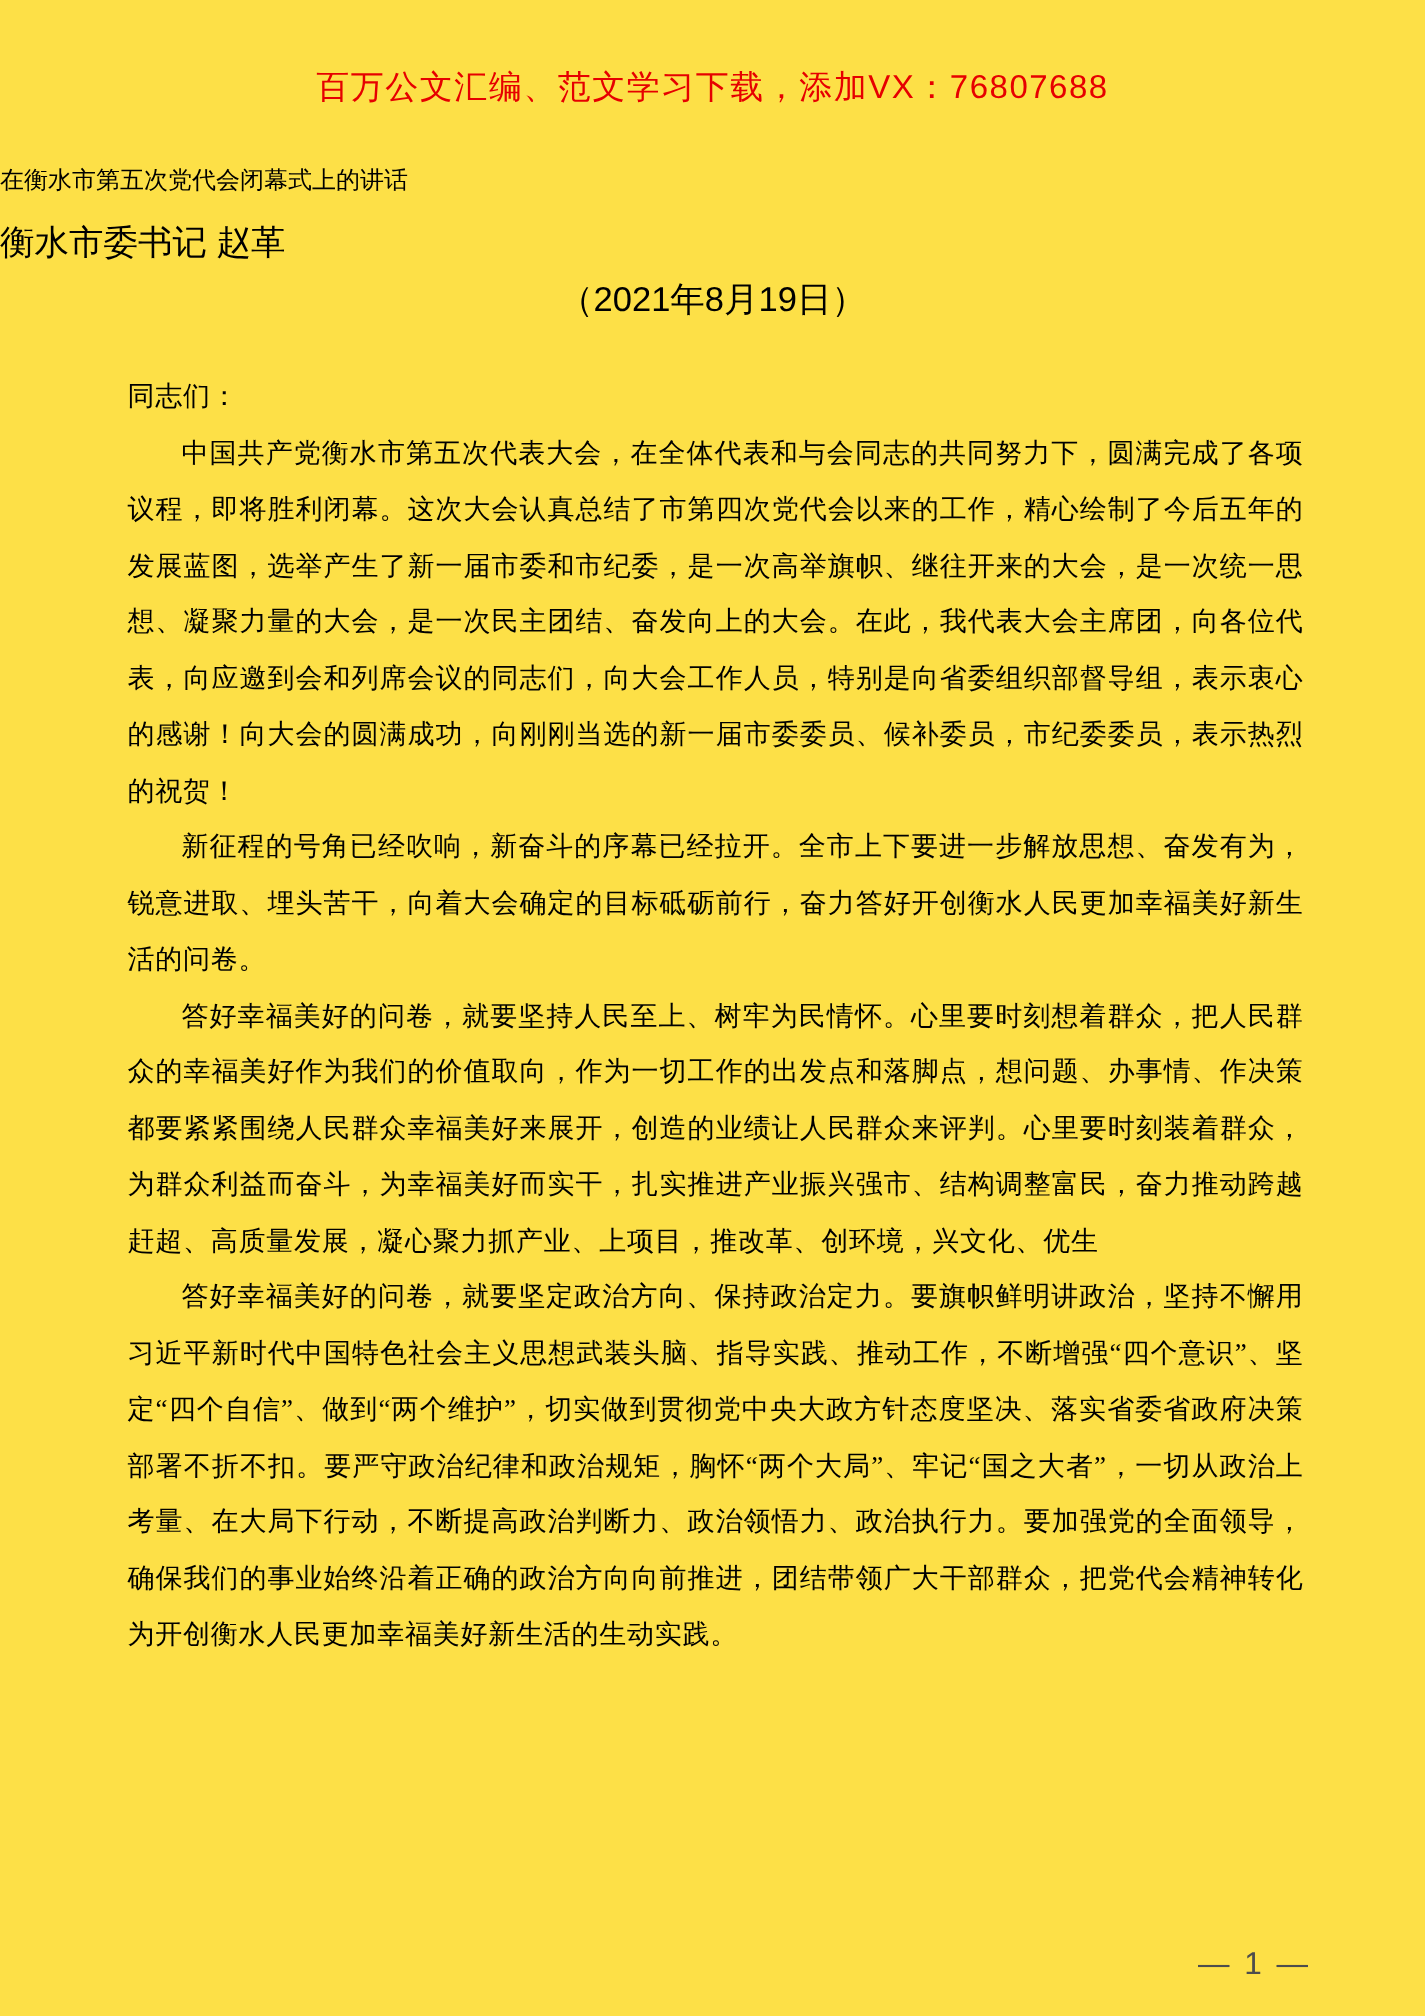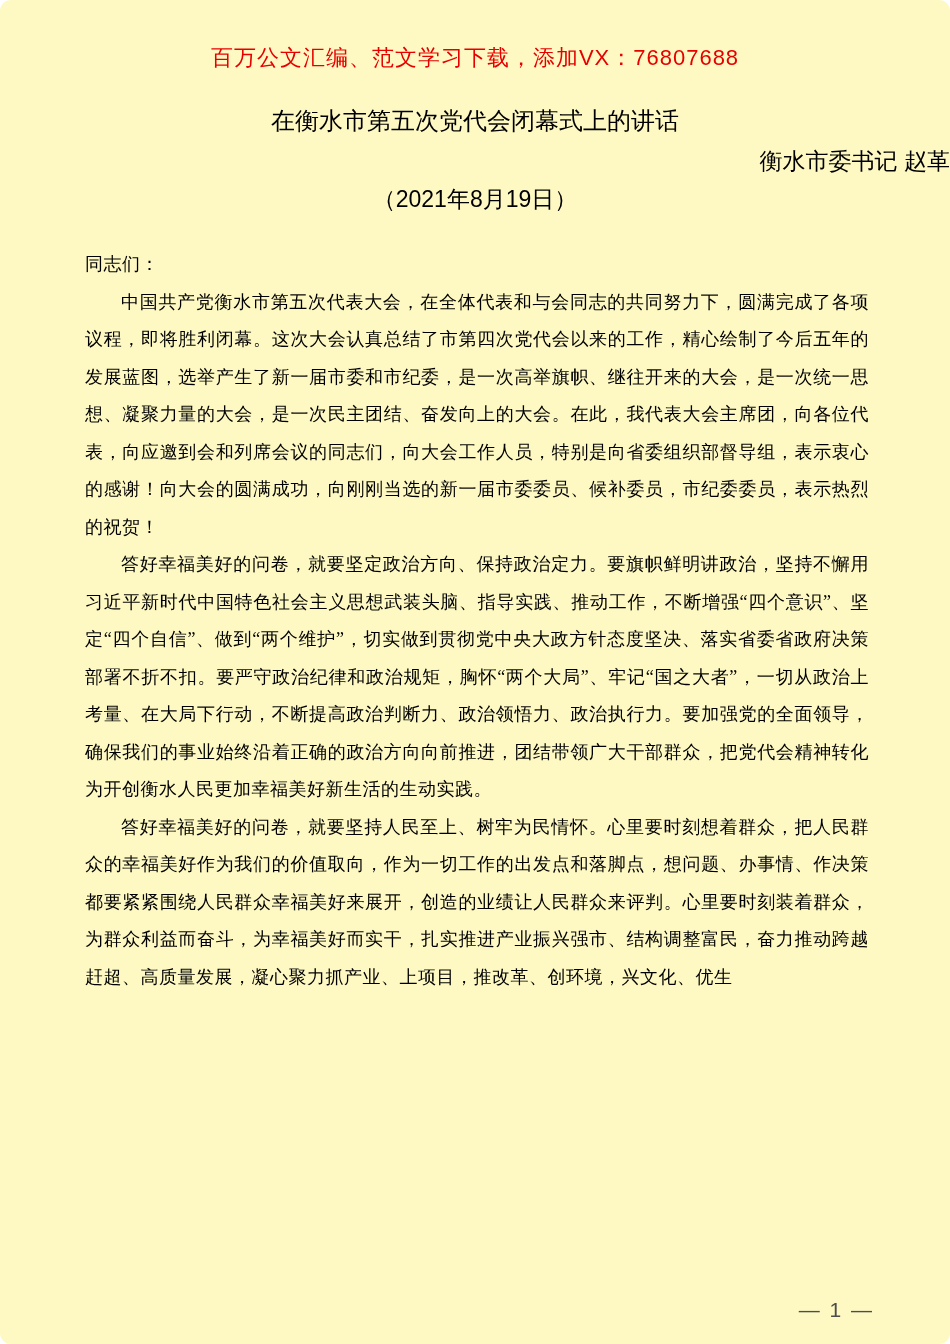--- a/index.html
+++ b/index.html
@@ -17,29 +17,28 @@
   .watermark {
     padding-top: 44px;
     text-align: center;
     font-size: 22px;
     line-height: 28px;
     letter-spacing: 1px;
     color: #e60000;
   }
   .doc-title {
     margin-top: 34px;
-    text-align: center;
-    font-size: 24px;
+    font-size: 16px;
     line-height: 30px;
     font-weight: 500;
     color: #000000;
   }
   .doc-author {
     margin-top: 10px;
-    text-align: right;
+    text-align: left;
     font-size: 23px;
     line-height: 30px;
   }
   .doc-date {
     margin-top: 8px;
     text-align: center;
     font-size: 23px;
     line-height: 30px;
   }
   .doc-body {
@@ -58,32 +57,33 @@
     right: 76px;
     bottom: 22px;
     font-size: 21px;
     letter-spacing: 2px;
     color: #4d4d4d;
   }
 </style>
 </head>
 <body>
 
-<div class="page" style="background: #fef9c3; border-radius: 11px;">
+<div class="page" style="background: #fde047;">
 
   <div class="watermark" style="color: rgb(230, 0, 0);">百万公文汇编、范文学习下载，添加VX：76807688</div>
 
   <div class="doc-title">在衡水市第五次党代会闭幕式上的讲话</div>
 
   <div class="doc-author">衡水市委书记 赵革</div>
 
   <div class="doc-date">（2021年8月19日）</div>
 
   <div class="doc-body">
     <p class="salutation">同志们：</p>
     <p class="para">中国共产党衡水市第五次代表大会，在全体代表和与会同志的共同努力下，圆满完成了各项议程，即将胜利闭幕。这次大会认真总结了市第四次党代会以来的工作，精心绘制了今后五年的发展蓝图，选举产生了新一届市委和市纪委，是一次高举旗帜、继往开来的大会，是一次统一思想、凝聚力量的大会，是一次民主团结、奋发向上的大会。在此，我代表大会主席团，向各位代表，向应邀到会和列席会议的同志们，向大会工作人员，特别是向省委组织部督导组，表示衷心的感谢！向大会的圆满成功，向刚刚当选的新一届市委委员、候补委员，市纪委委员，表示热烈的祝贺！</p>
+    <p class="para">新征程的号角已经吹响，新奋斗的序幕已经拉开。全市上下要进一步解放思想、奋发有为，锐意进取、埋头苦干，向着大会确定的目标砥砺前行，奋力答好开创衡水人民更加幸福美好新生活的问卷。</p>
+    <p class="para">答好幸福美好的问卷，就要坚持人民至上、树牢为民情怀。心里要时刻想着群众，把人民群众的幸福美好作为我们的价值取向，作为一切工作的出发点和落脚点，想问题、办事情、作决策都要紧紧围绕人民群众幸福美好来展开，创造的业绩让人民群众来评判。心里要时刻装着群众，为群众利益而奋斗，为幸福美好而实干，扎实推进产业振兴强市、结构调整富民，奋力推动跨越赶超、高质量发展，凝心聚力抓产业、上项目，推改革、创环境，兴文化、优生</p>
     <p class="para">答好幸福美好的问卷，就要坚定政治方向、保持政治定力。要旗帜鲜明讲政治，坚持不懈用习近平新时代中国特色社会主义思想武装头脑、指导实践、推动工作，不断增强“四个意识”、坚定“四个自信”、做到“两个维护”，切实做到贯彻党中央大政方针态度坚决、落实省委省政府决策部署不折不扣。要严守政治纪律和政治规矩，胸怀“两个大局”、牢记“国之大者”，一切从政治上考量、在大局下行动，不断提高政治判断力、政治领悟力、政治执行力。要加强党的全面领导，确保我们的事业始终沿着正确的政治方向向前推进，团结带领广大干部群众，把党代会精神转化为开创衡水人民更加幸福美好新生活的生动实践。</p>
-    <p class="para">答好幸福美好的问卷，就要坚持人民至上、树牢为民情怀。心里要时刻想着群众，把人民群众的幸福美好作为我们的价值取向，作为一切工作的出发点和落脚点，想问题、办事情、作决策都要紧紧围绕人民群众幸福美好来展开，创造的业绩让人民群众来评判。心里要时刻装着群众，为群众利益而奋斗，为幸福美好而实干，扎实推进产业振兴强市、结构调整富民，奋力推动跨越赶超、高质量发展，凝心聚力抓产业、上项目，推改革、创环境，兴文化、优生</p>
   </div>
 
   <div class="page-number" style="color: rgb(77, 77, 77);">— 1 —</div>
 
 </div>
 
 </body></html>

